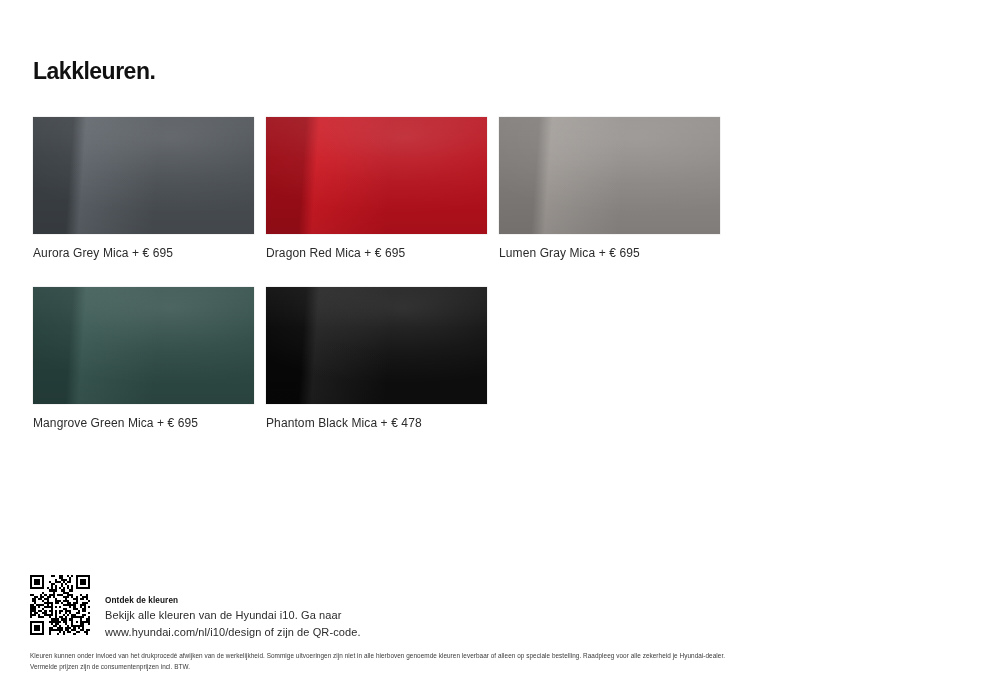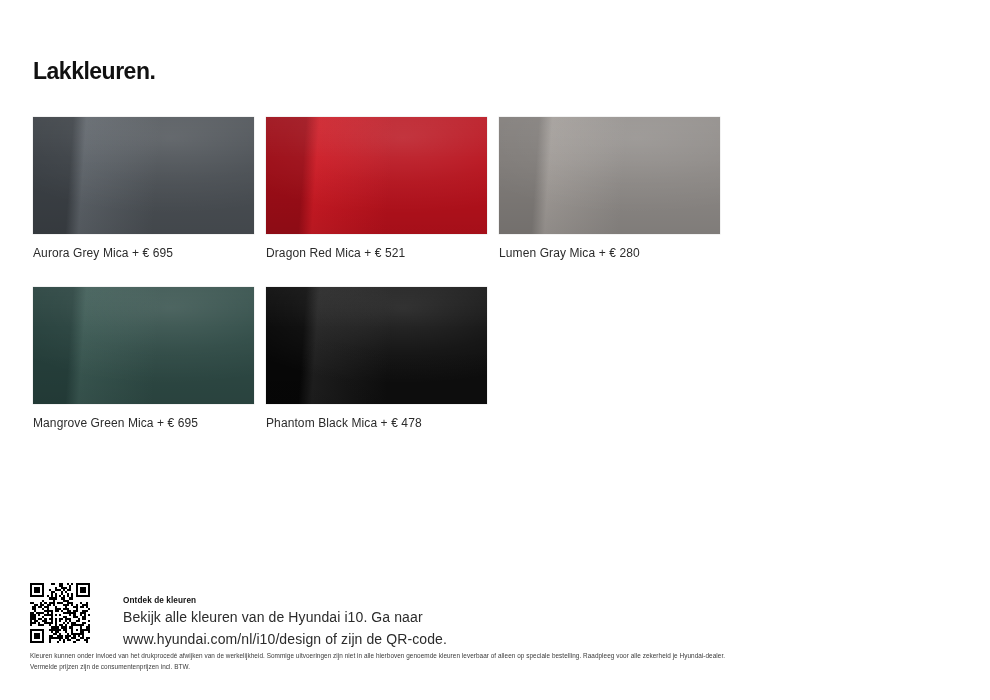--- a/index.html
+++ b/index.html
@@ -84,42 +84,41 @@
     letter-spacing: 0.1px;
     white-space: nowrap;
   }
 
   
   .promo {
     position: absolute;
     left: 30px;
     top: 575px;
     display: flex;
-    align-items: center;
-    gap: 18px;
+    align-items: flex-start;
   }
   .qr-code {
     width: 60px;
     height: 60px;
     flex: 0 0 60px;
     background: #ffffff;
   }
   .promo-text {
     margin-left: 15px;
     padding-top: 20px;
   }
   .promo-title {
     font-size: 8.2px;
     font-weight: 700;
     color: #111111;
     line-height: 1.45;
     letter-spacing: 0.1px;
   }
   .promo-line {
-    font-size: 14px;
+    font-size: 11px;
     font-weight: 400;
     color: #2b2b2b;
     line-height: 1.55;
     letter-spacing: 0.1px;
   }
 
   
   .disclaimer {
     position: absolute;
     left: 30px;
@@ -150,29 +149,29 @@
             <div class="glow" style="background: radial-gradient(120% 90% at 62% 18%, rgba(255, 255, 255, 0.13) 0%, rgba(255, 255, 255, 0.04) 42%, rgba(0, 0, 0, 0) 72%), linear-gradient(rgba(255, 255, 255, 0.05) 0%, rgba(0, 0, 0, 0) 35%, rgba(0, 0, 0, 0.1) 100%);"></div>
           </div>
         <div class="swatch-label">Aurora Grey Mica + € 695</div>
       </div>
       <div class="swatch-cell">
         <div class="swatch-chip">
             <div class="base" style="background: rgb(157, 13, 23);"></div>
             <div class="sheen" style="background: linear-gradient(90deg, rgb(157, 13, 23) 0%, rgb(157, 13, 23) 22%, rgb(204, 26, 36) 27%, rgb(184, 17, 28) 55%, rgb(184, 17, 28) 100%);"></div>
             <div class="glow" style="background: radial-gradient(120% 90% at 62% 18%, rgba(255, 255, 255, 0.13) 0%, rgba(255, 255, 255, 0.04) 42%, rgba(0, 0, 0, 0) 72%), linear-gradient(rgba(255, 255, 255, 0.05) 0%, rgba(0, 0, 0, 0) 35%, rgba(0, 0, 0, 0.1) 100%);"></div>
           </div>
-        <div class="swatch-label">Dragon Red Mica + € 521</div>
+        <div class="swatch-label">Dragon Red Mica + € 695</div>
       </div>
       <div class="swatch-cell">
         <div class="swatch-chip">
             <div class="base" style="background: rgb(128, 124, 121);"></div>
             <div class="sheen" style="background: linear-gradient(90deg, rgb(128, 124, 121) 0%, rgb(128, 124, 121) 22%, rgb(160, 155, 151) 27%, rgb(142, 138, 135) 55%, rgb(142, 138, 135) 100%);"></div>
             <div class="glow" style="background: radial-gradient(120% 90% at 62% 18%, rgba(255, 255, 255, 0.13) 0%, rgba(255, 255, 255, 0.04) 42%, rgba(0, 0, 0, 0) 72%), linear-gradient(rgba(255, 255, 255, 0.05) 0%, rgba(0, 0, 0, 0) 35%, rgba(0, 0, 0, 0.1) 100%);"></div>
           </div>
-        <div class="swatch-label">Lumen Gray Mica + € 280</div>
+        <div class="swatch-label">Lumen Gray Mica + € 695</div>
       </div>
     </div>
 
     <div class="swatch-row">
       <div class="swatch-cell">
         <div class="swatch-chip">
             <div class="base" style="background: rgb(38, 64, 60);"></div>
             <div class="sheen" style="background: linear-gradient(90deg, rgb(38, 64, 60) 0%, rgb(38, 64, 60) 22%, rgb(58, 88, 82) 27%, rgb(46, 74, 69) 55%, rgb(46, 74, 69) 100%);"></div>
             <div class="glow" style="background: radial-gradient(120% 90% at 62% 18%, rgba(255, 255, 255, 0.13) 0%, rgba(255, 255, 255, 0.04) 42%, rgba(0, 0, 0, 0) 72%), linear-gradient(rgba(255, 255, 255, 0.05) 0%, rgba(0, 0, 0, 0) 35%, rgba(0, 0, 0, 0.1) 100%);"></div>
           </div>

